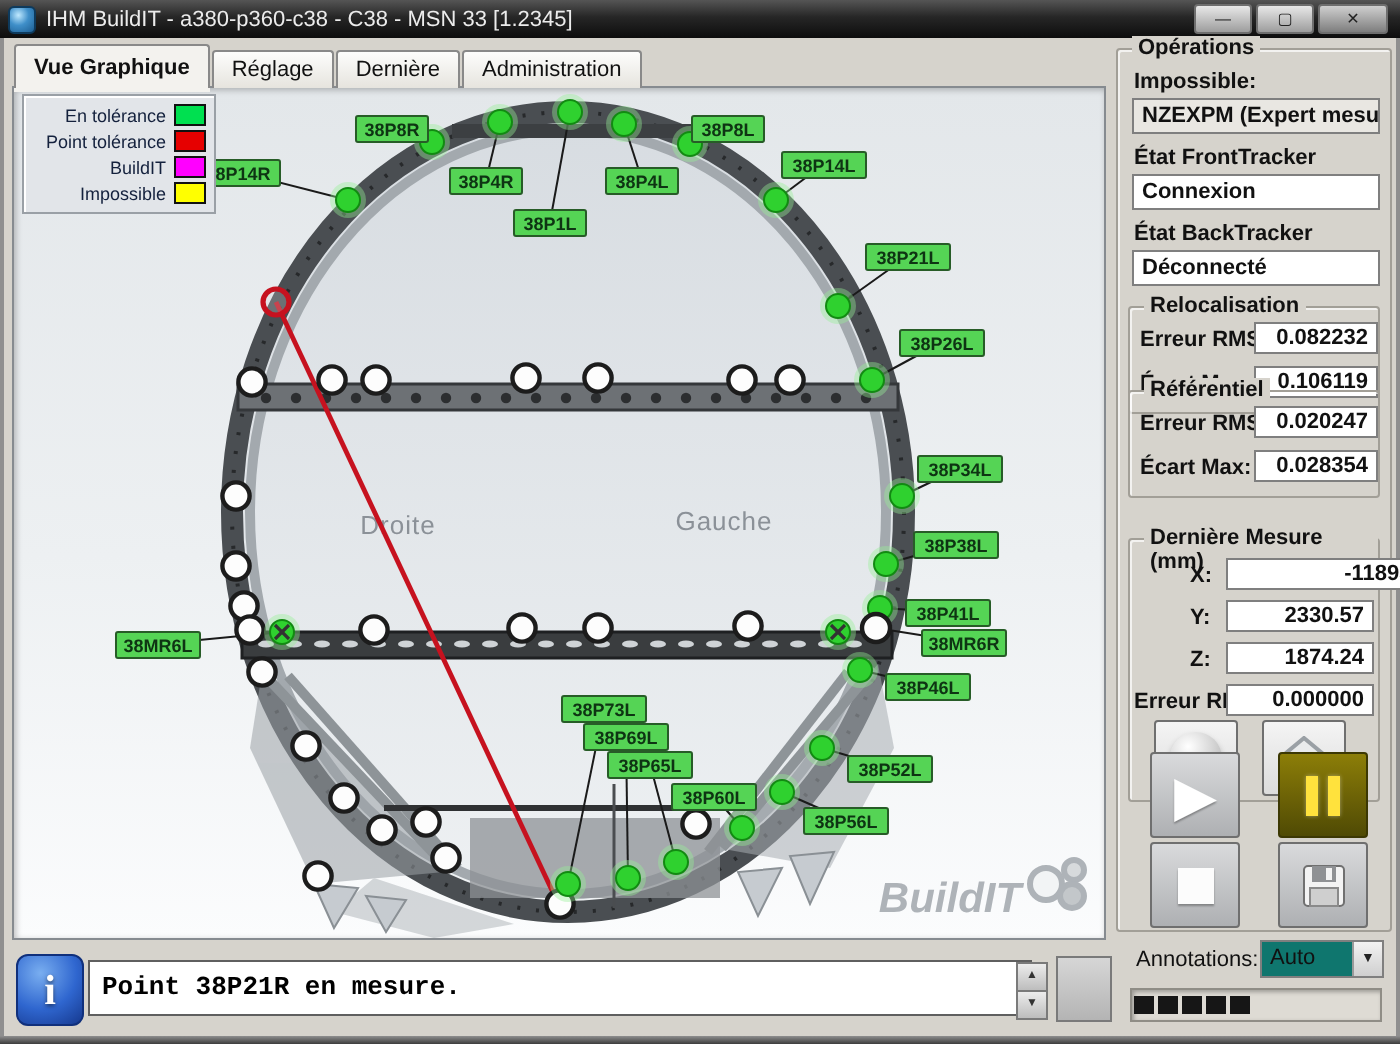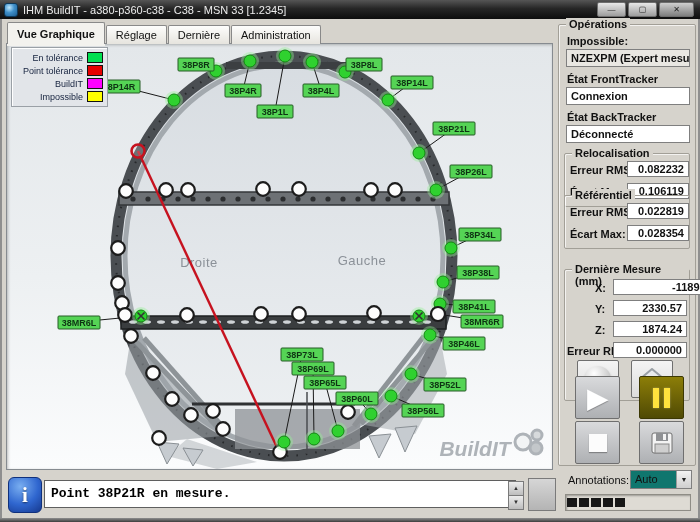--- a/index.html
+++ b/index.html
@@ -410,21 +410,21 @@
       <span class="group-title">Relocalisation</span>
       <span class="fldlabel" style="left:5px;top:10px;">Erreur RMS:</span>
       <div class="tbox num" style="left:62px;top:7px;width:52px;height:14px;line-height:14px;">0.082232</div>
       <span class="fldlabel" style="left:5px;top:32px;">Écart Max:</span>
       <div class="tbox num" style="left:62px;top:29px;width:52px;height:14px;line-height:14px;">0.106119</div>
     </div>
 
     <div class="group" style="left:5px;top:170px;width:124px;height:52px;">
       <span class="group-title">Référentiel</span>
       <span class="fldlabel" style="left:5px;top:10px;">Erreur RMS:</span>
-      <div class="tbox num" style="left:62px;top:7px;width:52px;height:14px;line-height:14px;">0.022819</div>
+      <div class="tbox num" style="left:62px;top:7px;width:52px;height:14px;line-height:14px;">0.020247</div>
       <span class="fldlabel" style="left:5px;top:32px;">Écart Max:</span>
       <div class="tbox num" style="left:62px;top:29px;width:52px;height:14px;line-height:14px;">0.028354</div>
     </div>
 
     <div class="group" style="left:5px;top:214px;width:124px;height:130px;margin-top:30px;">
       <span class="group-title">Dernière Mesure (mm)</span>
       <span class="fldlabel" style="left:30px;top:12px;">X:</span>
       <div class="tbox num" style="left:48px;top:9px;width:64px;height:14px;line-height:14px;padding-left:43px;">-11893.88</div>
       <span class="fldlabel" style="left:30px;top:33px;">Y:</span>
       <div class="tbox num" style="left:48px;top:30px;width:64px;height:14px;line-height:14px;">2330.57</div>

